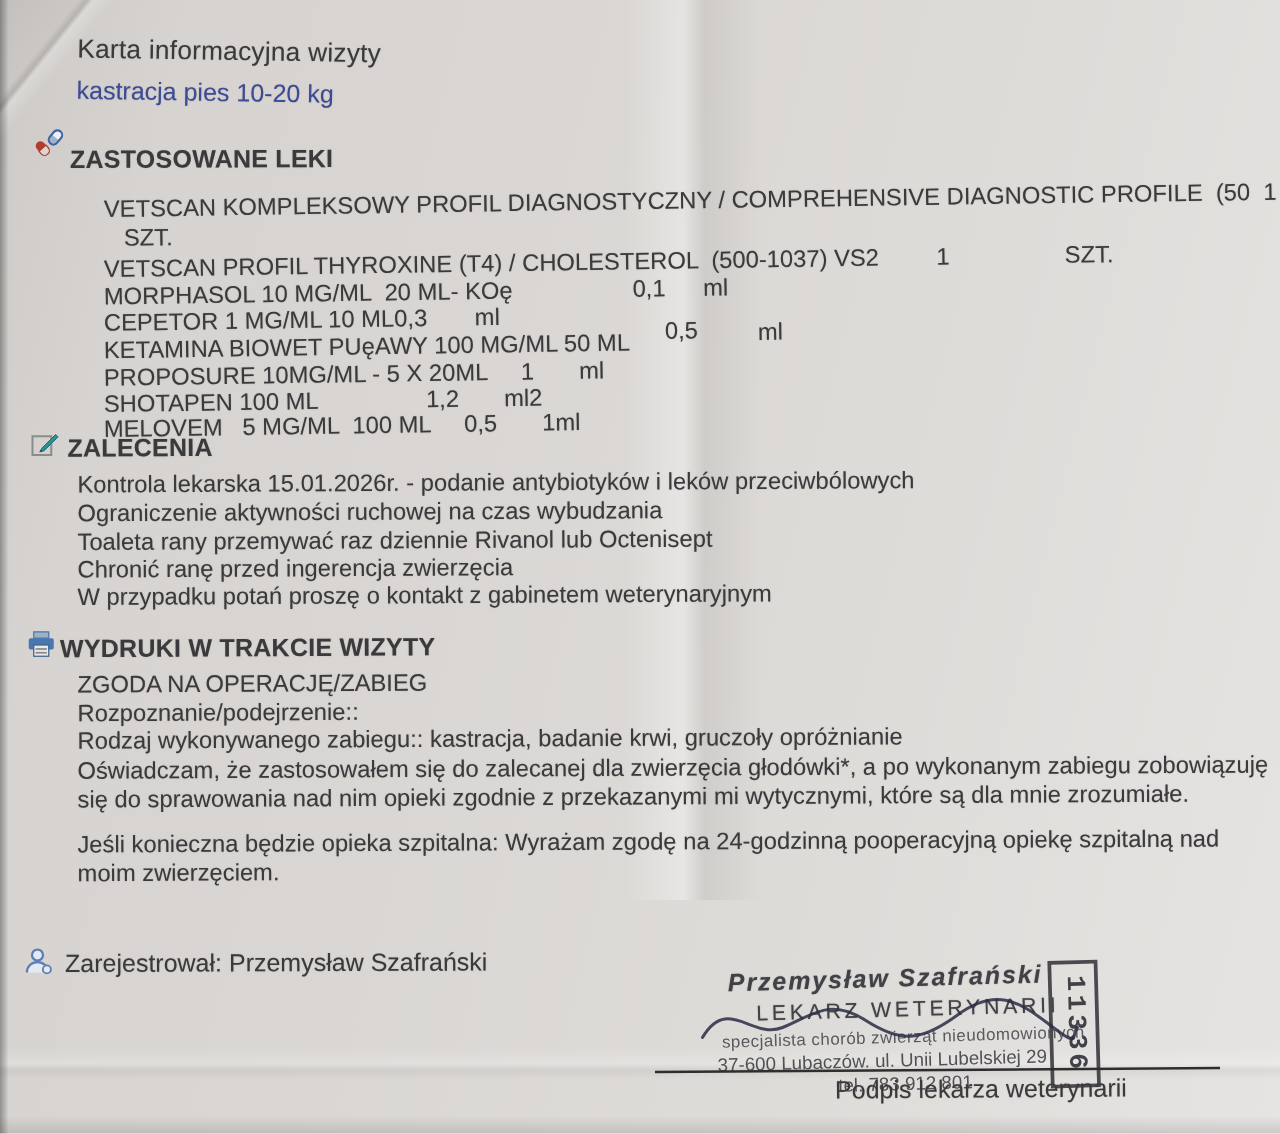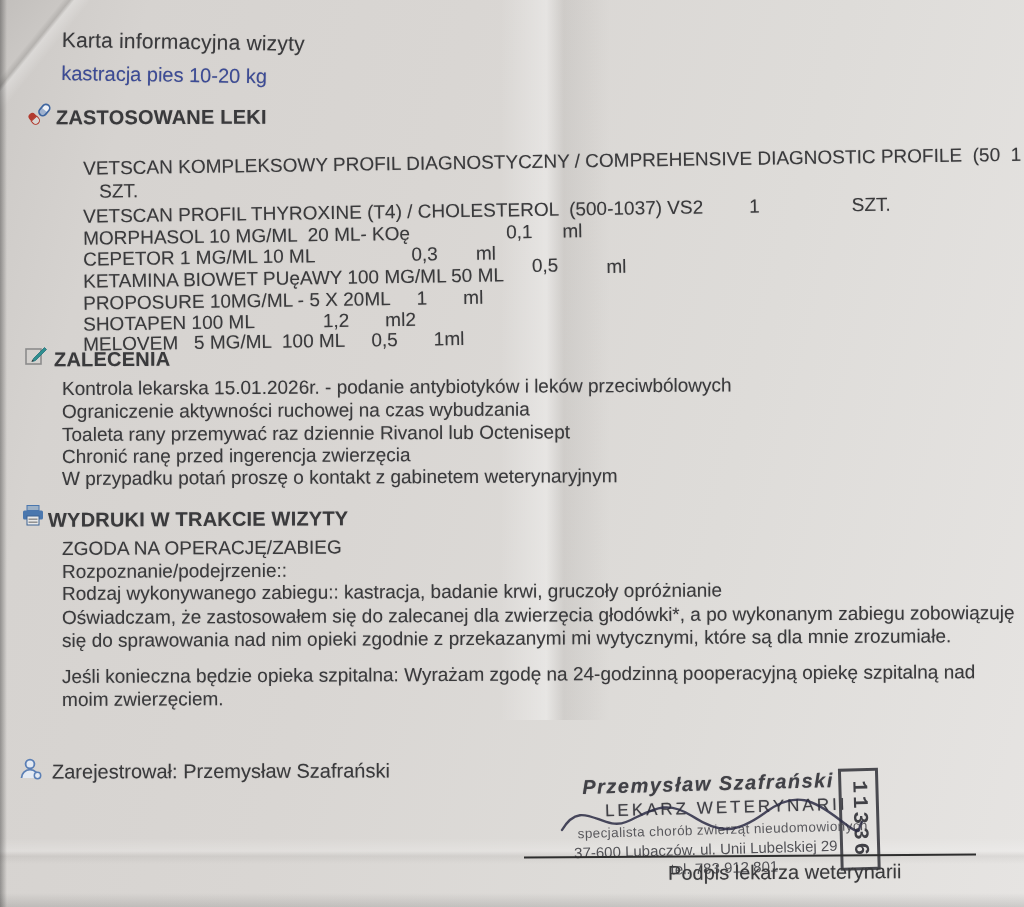--- a/index.html
+++ b/index.html
@@ -25,25 +25,25 @@
   .body-text{font-size:19px;}
   .blue{color:#3c4b96;}
 
   .header-block{transform:rotate(.9deg);transform-origin:left top;}
   .tilt-meds{transform:rotate(-.85deg);transform-origin:left center;}
   .tilt-soft{transform:rotate(-.3deg);transform-origin:left center;}
 
   .med{position:absolute;left:62px;font-size:19px;white-space:pre;}
   .med .val,.med .unit{display:inline-block;}
   .m-morph .val{margin-left:96px;}  .m-morph .unit{margin-left:30px;}
-  .m-cep .val{margin-left:96px;}    .m-cep .unit{margin-left:38px;}
+  .m-cep .val{}    .m-cep .unit{margin-left:38px;}
   .m-ket .val{margin-left:28px;position:relative;top:-9px;}
   .m-ket .unit{margin-left:48px;position:relative;top:-7px;}
   .m-prop .val{margin-left:26px;}   .m-prop .unit{margin-left:36px;}
-  .m-shot .val{margin-left:68px;}  .m-shot .unit{margin-left:36px;}
+  .m-shot .val{margin-left:86px;}  .m-shot .unit{margin-left:36px;}
   .m-mel .val{margin-left:26px;}    .m-mel .unit{margin-left:36px;}
   .m-thy .val{margin-left:46px;}    .m-thy .unit{margin-left:92px;}
 
   .icon{position:absolute;display:inline-block;}
 
   .stamp{position:absolute;left:582px;top:776px;width:360px;color:#34343a;
     transform:rotate(-1.6deg);transform-origin:left top;opacity:.92;}
   .stamp .s-name{font-size:20px;font-style:italic;font-weight:bold;letter-spacing:1.5px;
     text-shadow:0 0 1px rgba(50,50,60,.5);}
   .stamp .s-title{font-size:17px;letter-spacing:3px;margin-top:3px;margin-left:22px;
@@ -80,21 +80,21 @@
       <g transform="rotate(40 18 8)">
         <rect x="14.5" y="1.5" width="7.5" height="12.5" rx="3.7" fill="#eef1f6" stroke="#3f66a0" stroke-width="1.7"></rect>
         <path d="M14.5 7.7 h7.5 v2.5 a3.7 3.7 0 0 1 -3.7 3.7 h-0.1 a3.7 3.7 0 0 1 -3.7 -3.7 z" fill="#3f66a0" opacity=".45"></path>
       </g>
       <g transform="rotate(-42 8 17)">
         <rect x="4.5" y="10.5" width="7.5" height="12.5" rx="3.7" fill="#b23a2e"></rect>
         <path d="M4.5 16.7 h7.5 v2.6 a3.7 3.7 0 0 1 -3.7 3.7 h-0.1 a3.7 3.7 0 0 1 -3.7 -3.7 z" fill="#d8d5d2" stroke="#b23a2e" stroke-width="1"></path>
       </g>
     </svg>
   </span>
-  <div class="abs h t" style="left:56px;top:106px;transform:rotate(-.2deg);">ZASTOSOWANE LEKI</div>
+  <div class="abs h t" style="left:56px;top:117px;transform:rotate(-.2deg);">ZASTOSOWANE LEKI</div>
 
   <div class="med t tilt-meds" style="top:136px;">
     <span>VETSCAN KOMPLEKSOWY PROFIL DIAGNOSTYCZNY / COMPREHENSIVE DIAGNOSTIC PROFILE  (50  1</span>
   </div>
   <div class="med t tilt-meds" style="top:159px;left:78px;">
     <span>SZT.</span>
   </div>
   <div class="med t tilt-meds m-thy" style="top:184px;">
     <span>VETSCAN PROFIL THYROXINE (T4) / CHOLESTEROL  (500-1037) VS2</span><span class="val">1</span><span class="unit">SZT.</span>
   </div>

